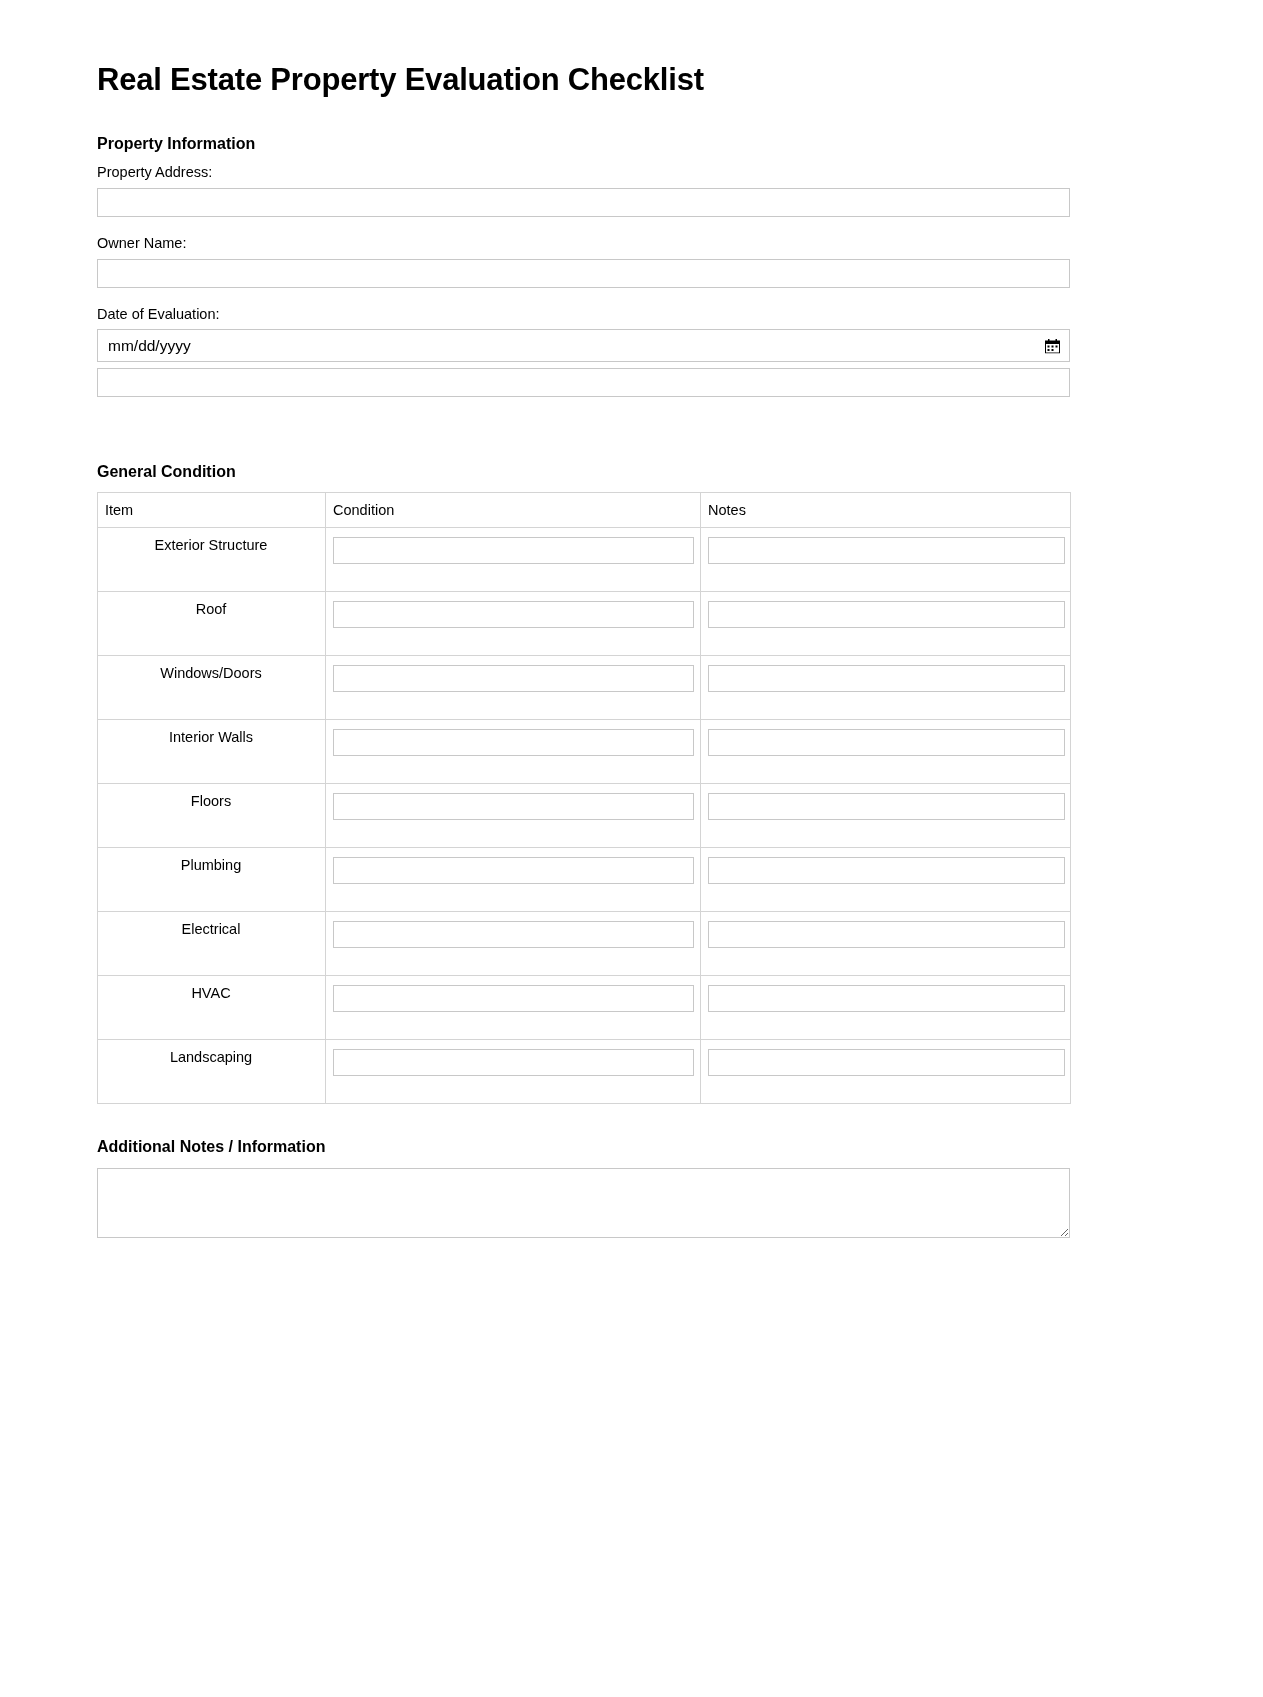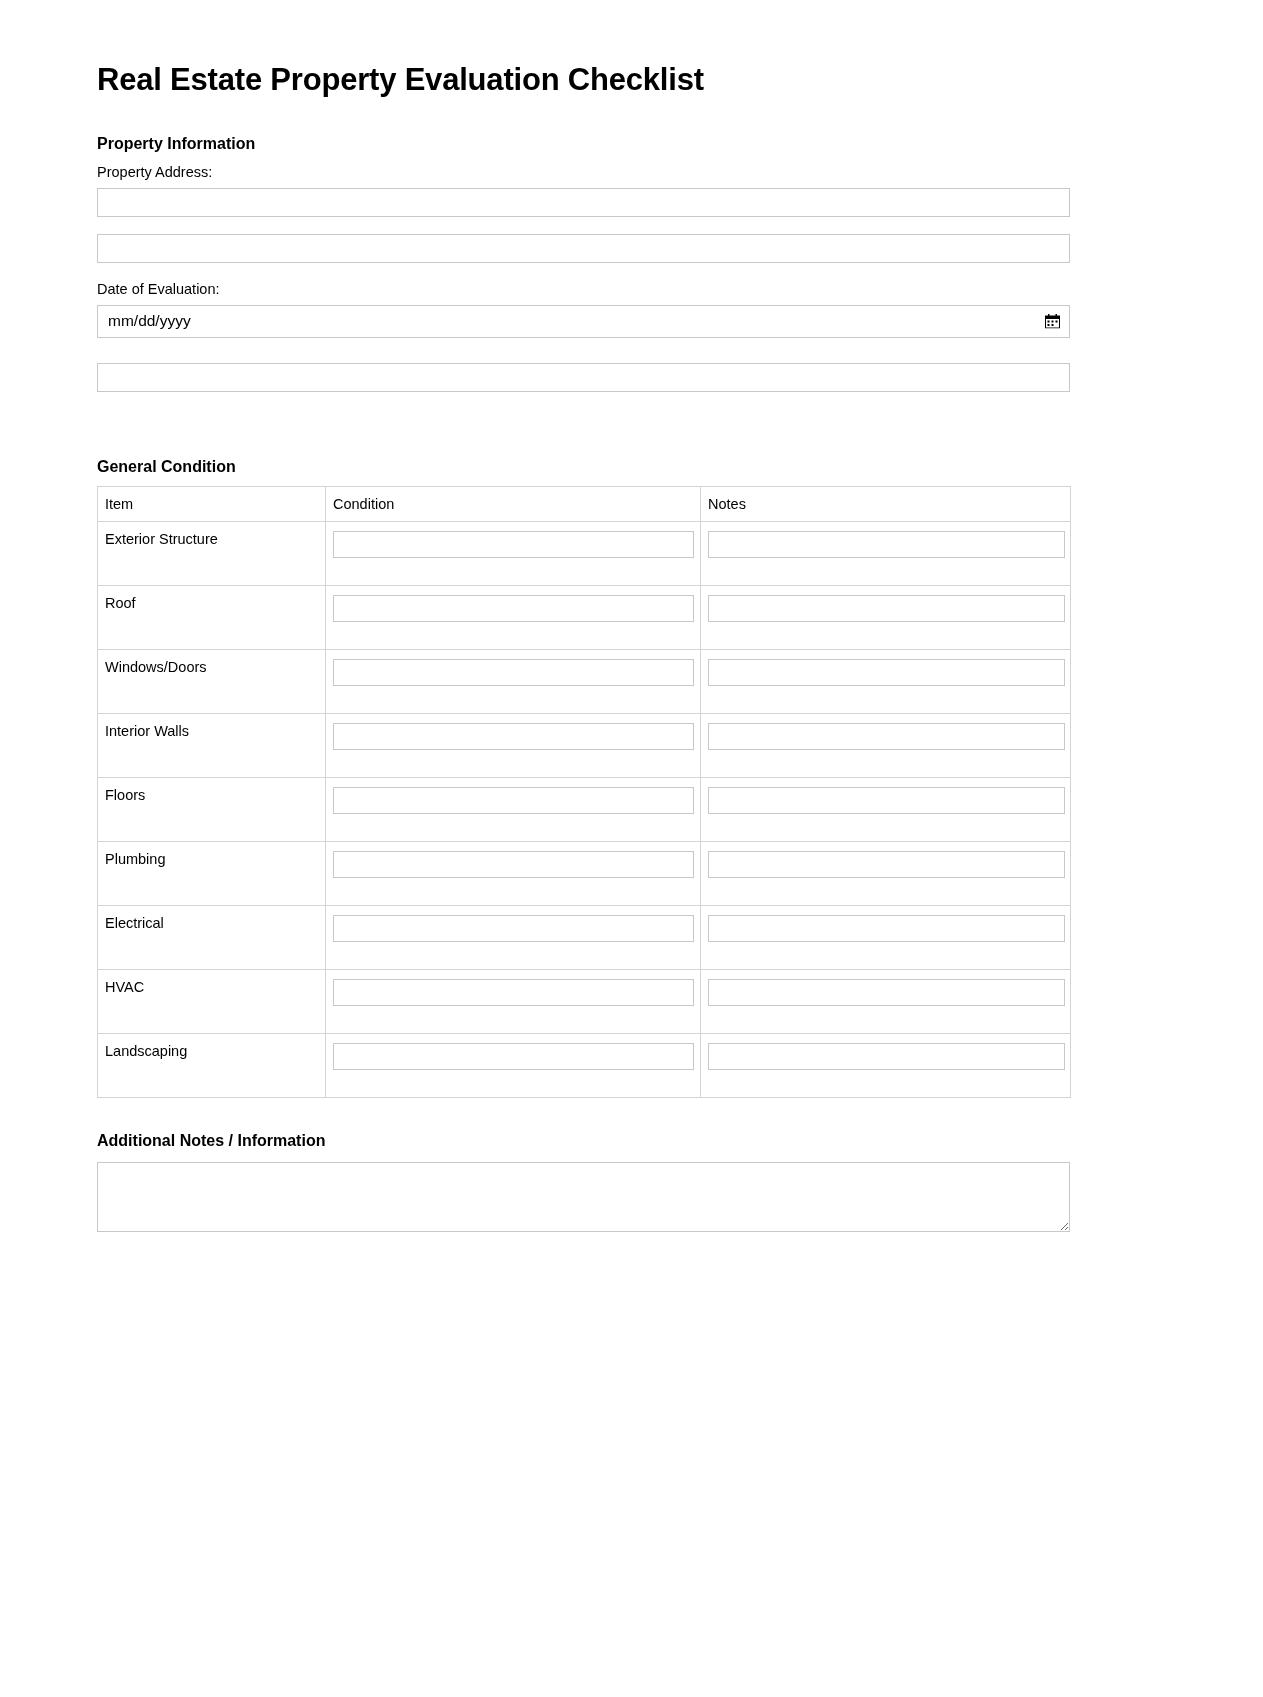--- a/index.html
+++ b/index.html
@@ -53,21 +53,21 @@
     font-size: 14.5px;
     color: #000000;
     padding: 2px 6px;
     outline: none;
     margin-bottom: 17px;
   }
   .date-wrap {
     position: relative;
     width: 973px;
     height: 33px;
-    margin-bottom: 25px;
+    margin-bottom: 6px;
     border-radius: 16px;
   }
   .date-input {
     box-sizing: border-box;
     width: 973px;
     height: 33px;
     border: 1px solid #c8c8c8;
     background: #ffffff;
     font-family: "Liberation Sans", sans-serif;
     font-size: 15.5px;
@@ -112,20 +112,21 @@
     height: 14px;
     padding-top: 9px;
     padding-bottom: 9px;
   }
   .col-item { width: 228px; }
   .col-condition { width: 375px; }
   .col-notes { width: 370px; }
   table.condition-table td.item-cell {
     height: 45px;
     padding-top: 9px;
+    text-align: center;
   }
   td.input-cell {
     padding: 9px 7px 28px 7px;
   }
   .cell-input {
     box-sizing: border-box;
     width: 361px;
     height: 27px;
     border: 1px solid #c8c8c8;
     background: #ffffff;
@@ -165,20 +166,21 @@
 
 <div class="page">
 
   <h1 class="doc-title">Real Estate Property Evaluation Checklist</h1>
 
   <h2 class="section-title">Property Information</h2>
 
   <label class="field-label">Property Address:</label>
   <input class="text-input" type="text" placeholder="" style="">
 
+  <label class="field-label">Owner Name:</label>
   <input class="text-input" type="text" placeholder="" style="">
 
   <label class="field-label">Date of Evaluation:</label>
   <div class="date-wrap">
     <div class="date-input">
       <span class="date-placeholder">mm/dd/yyyy</span>
     </div>
     <span class="calendar-icon">
       <svg width="15" height="15" viewBox="0 0 15 15" aria-hidden="true">
         <rect x="0.5" y="2.5" width="14" height="12" fill="#ffffff" stroke="#000000" stroke-width="1"></rect>

